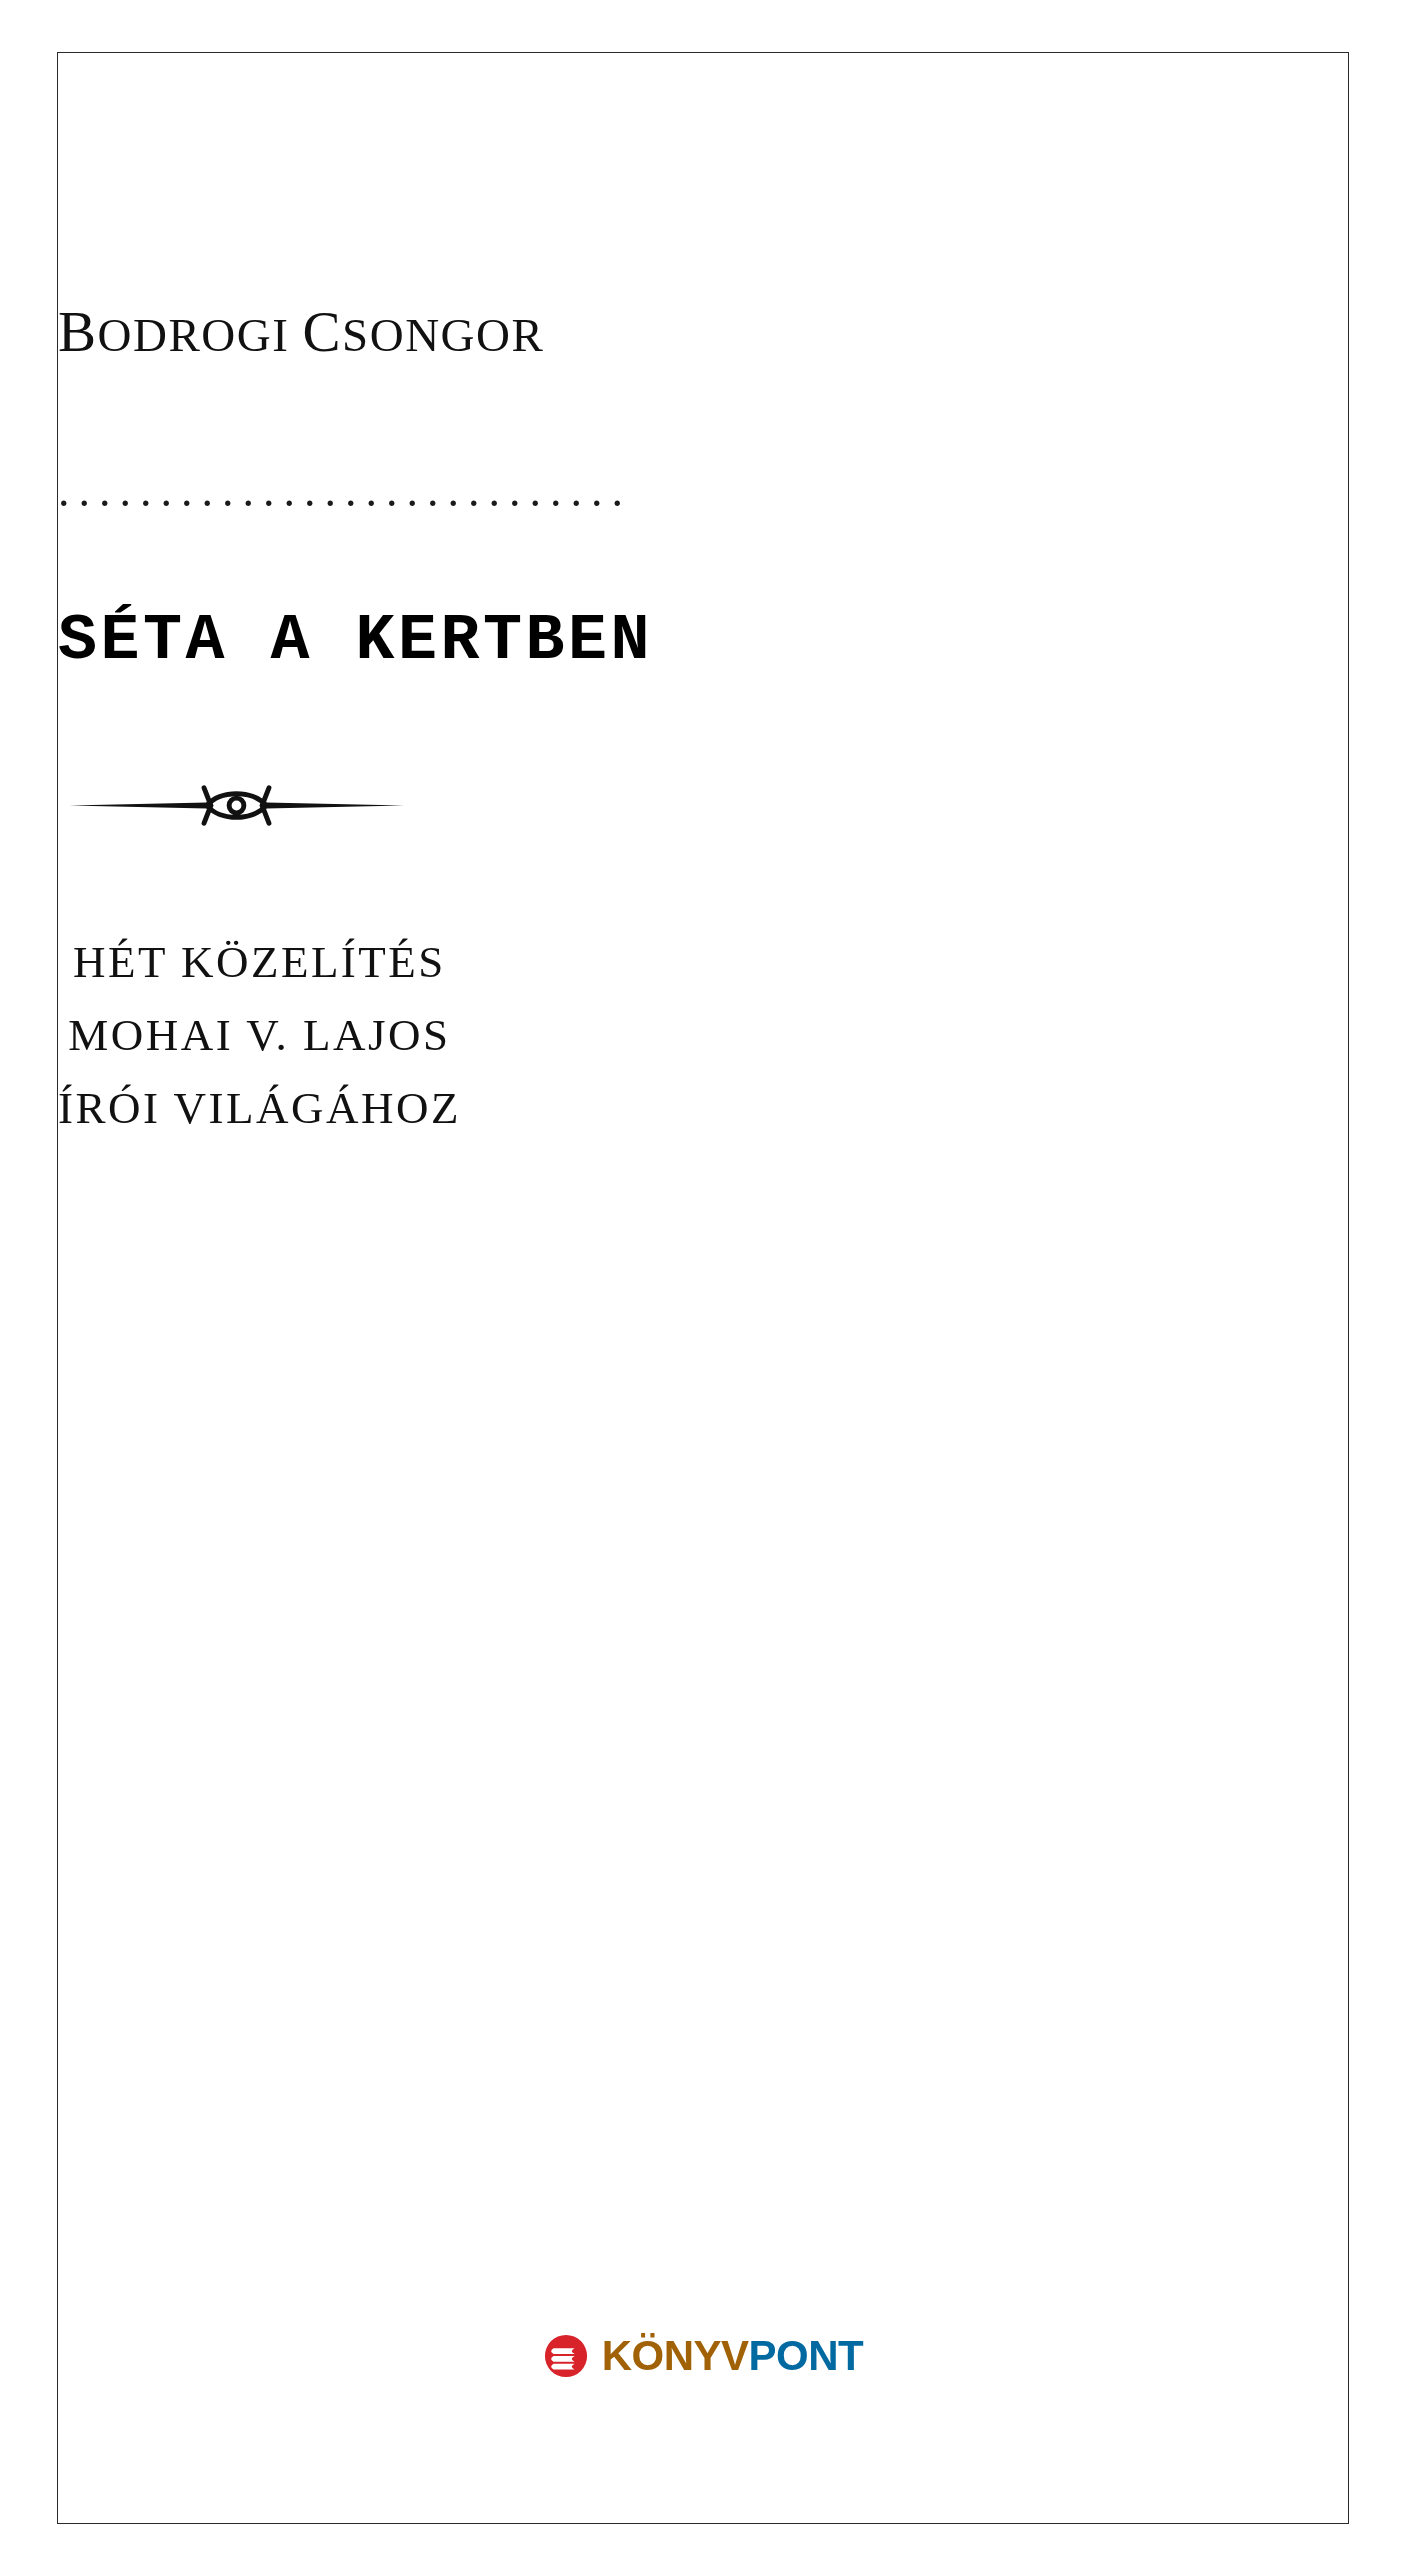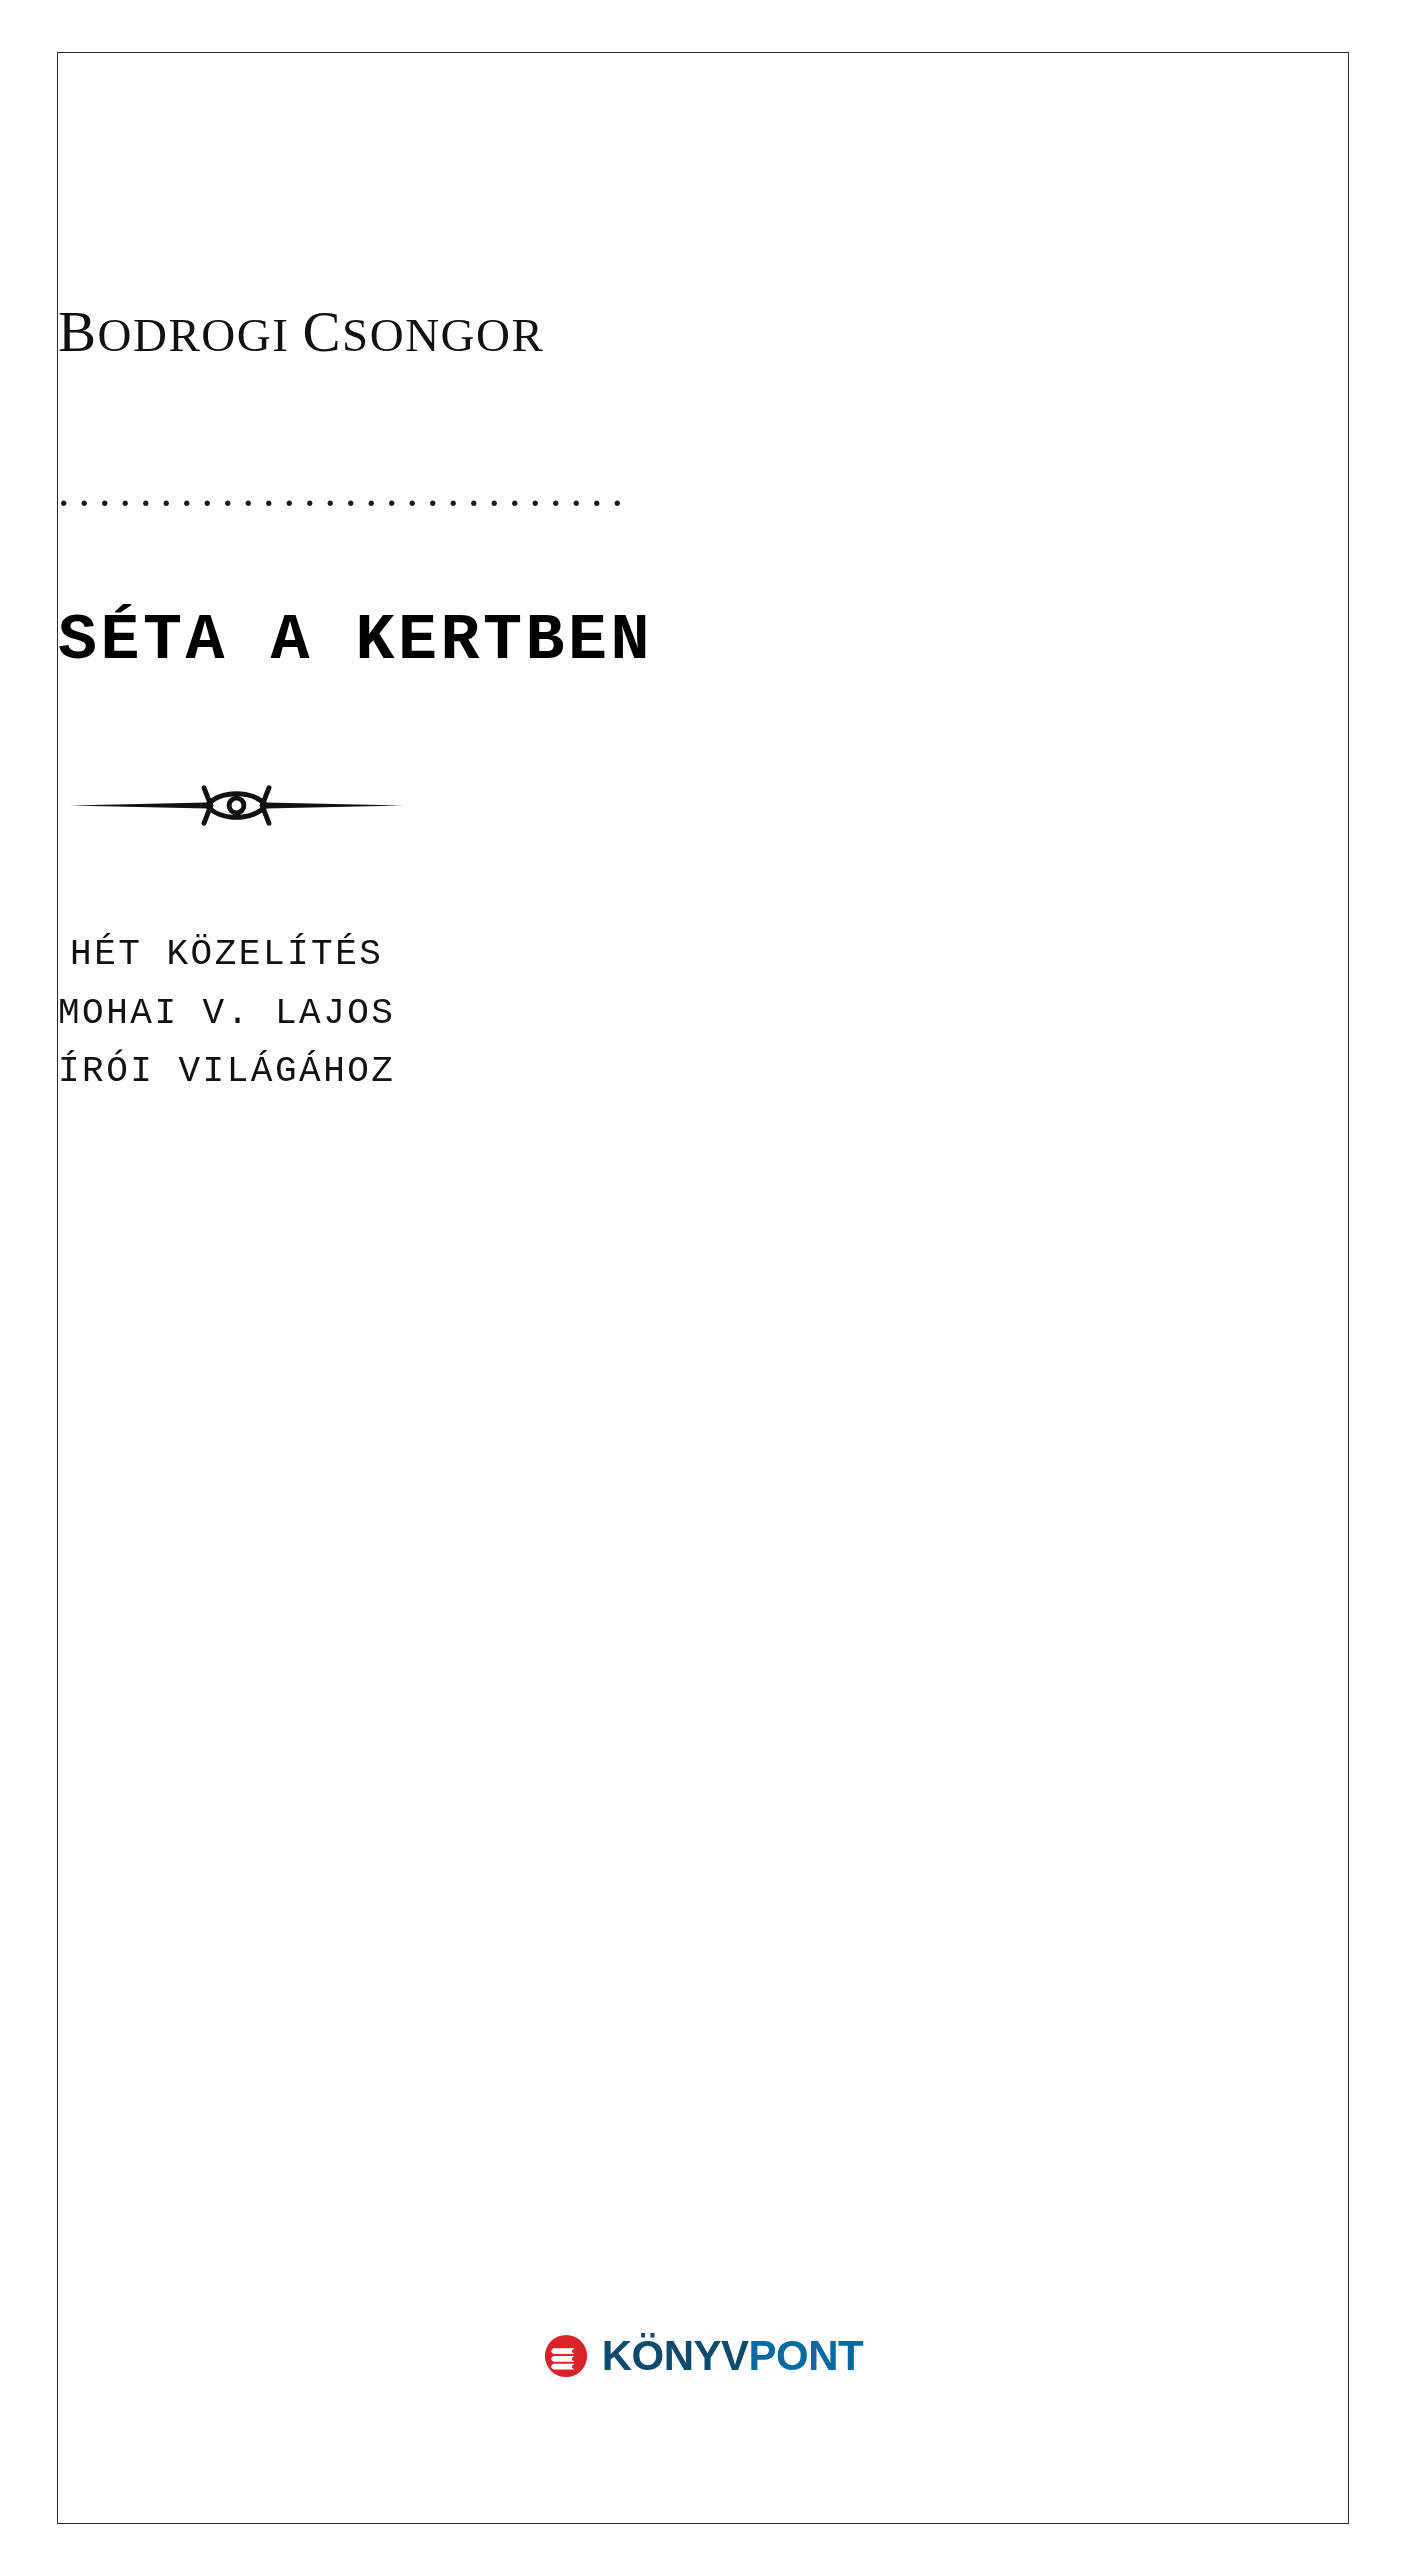--- a/index.html
+++ b/index.html
@@ -76,22 +76,22 @@
 
   .ornament {
     margin-top: 99px;
     width: 357px;
     height: 59px;
     display: block;
   }
 
   .subtitle {
     margin-top: 91px;
-    font-family: Liberation Mono, monospace;
-    font-size: 36px;
+    font-family: Liberation Serif, serif;
+    font-size: 45px;
     letter-spacing: 2.5px;
     color: #111111;
     text-align: center;
     line-height: 1.62;
   }
   .subtitle div {
     white-space: nowrap;
   }
 
   .publisher {
@@ -111,21 +111,21 @@
   }
   .publisher-name {
     font-family: "Liberation Sans", sans-serif;
     font-weight: bold;
     font-size: 42px;
     letter-spacing: -0.5px;
     line-height: 1;
     display: flex;
     align-items: baseline;
   }
-  .publisher-name .part-dark { color: #0c4a6e; }
+  .publisher-name .part-dark { color: #a16207; }
   .publisher-name .part-red { color: #0369a1; }
 </style>
 </head>
 <body>
 
 <div class="page-frame">
   <div class="content">
 
     <div class="author" style="text-transform: none;"><span class="cap">B</span>ODROGI <span class="cap">C</span>SONGOR</div>
 

